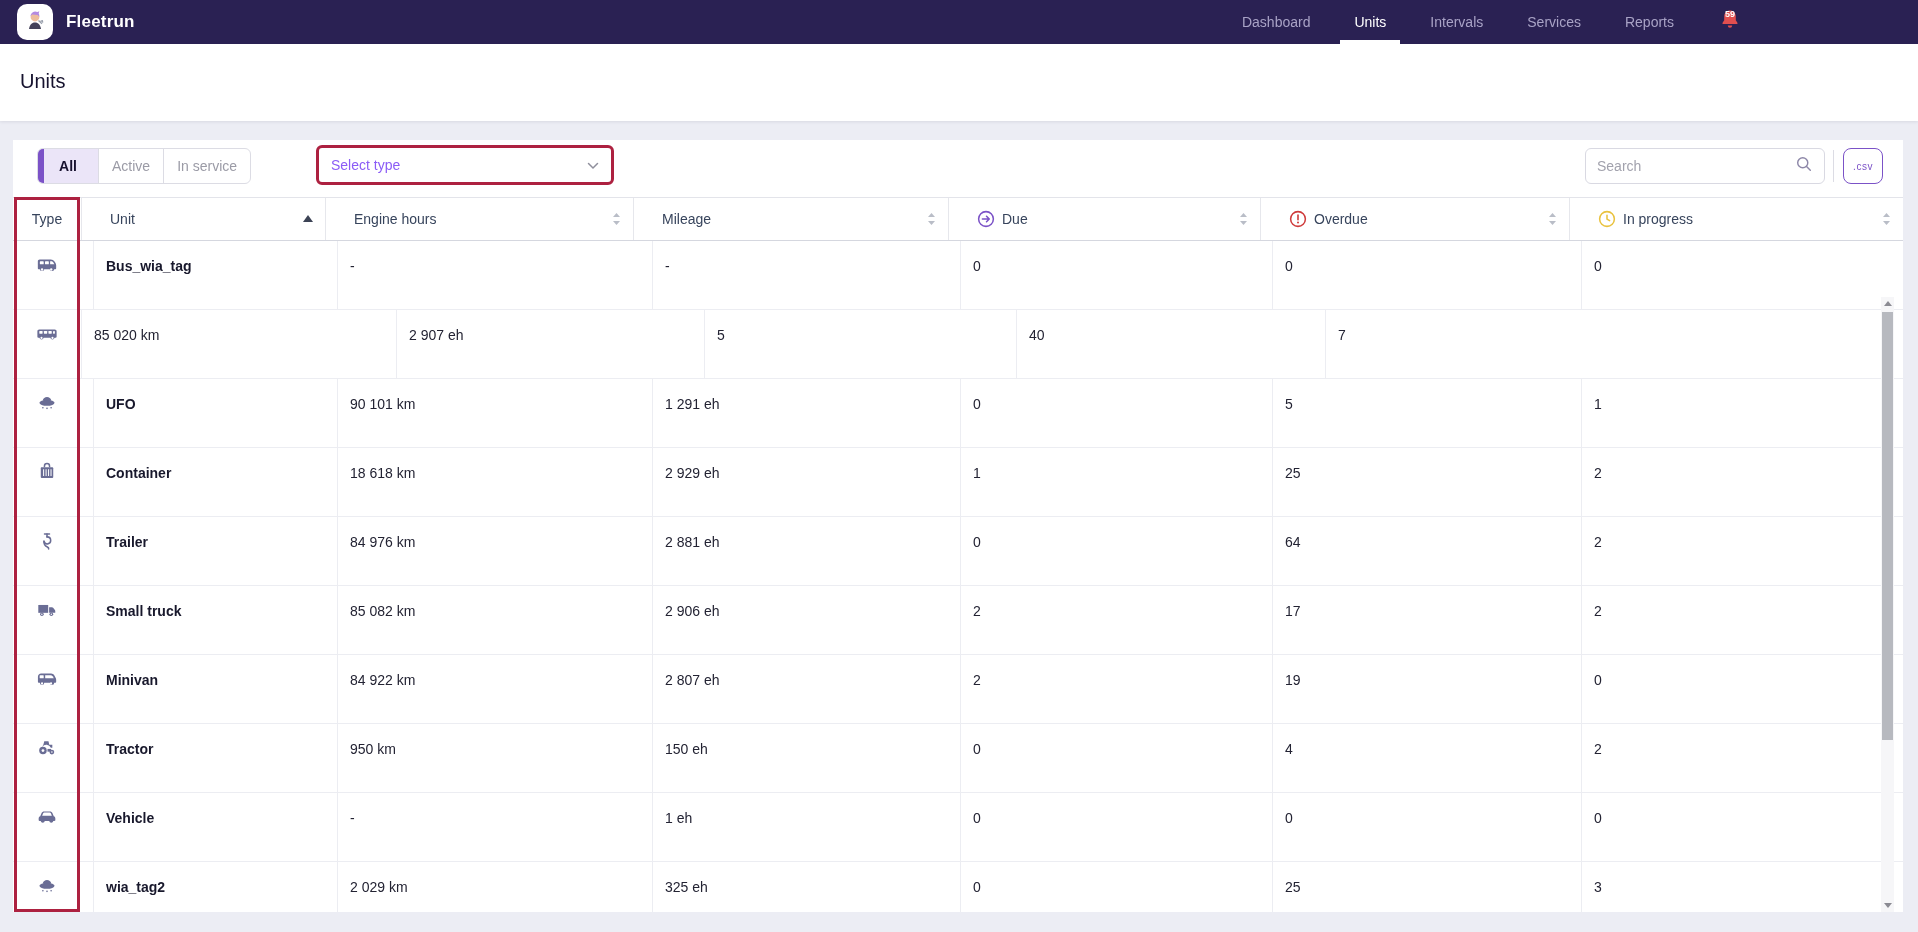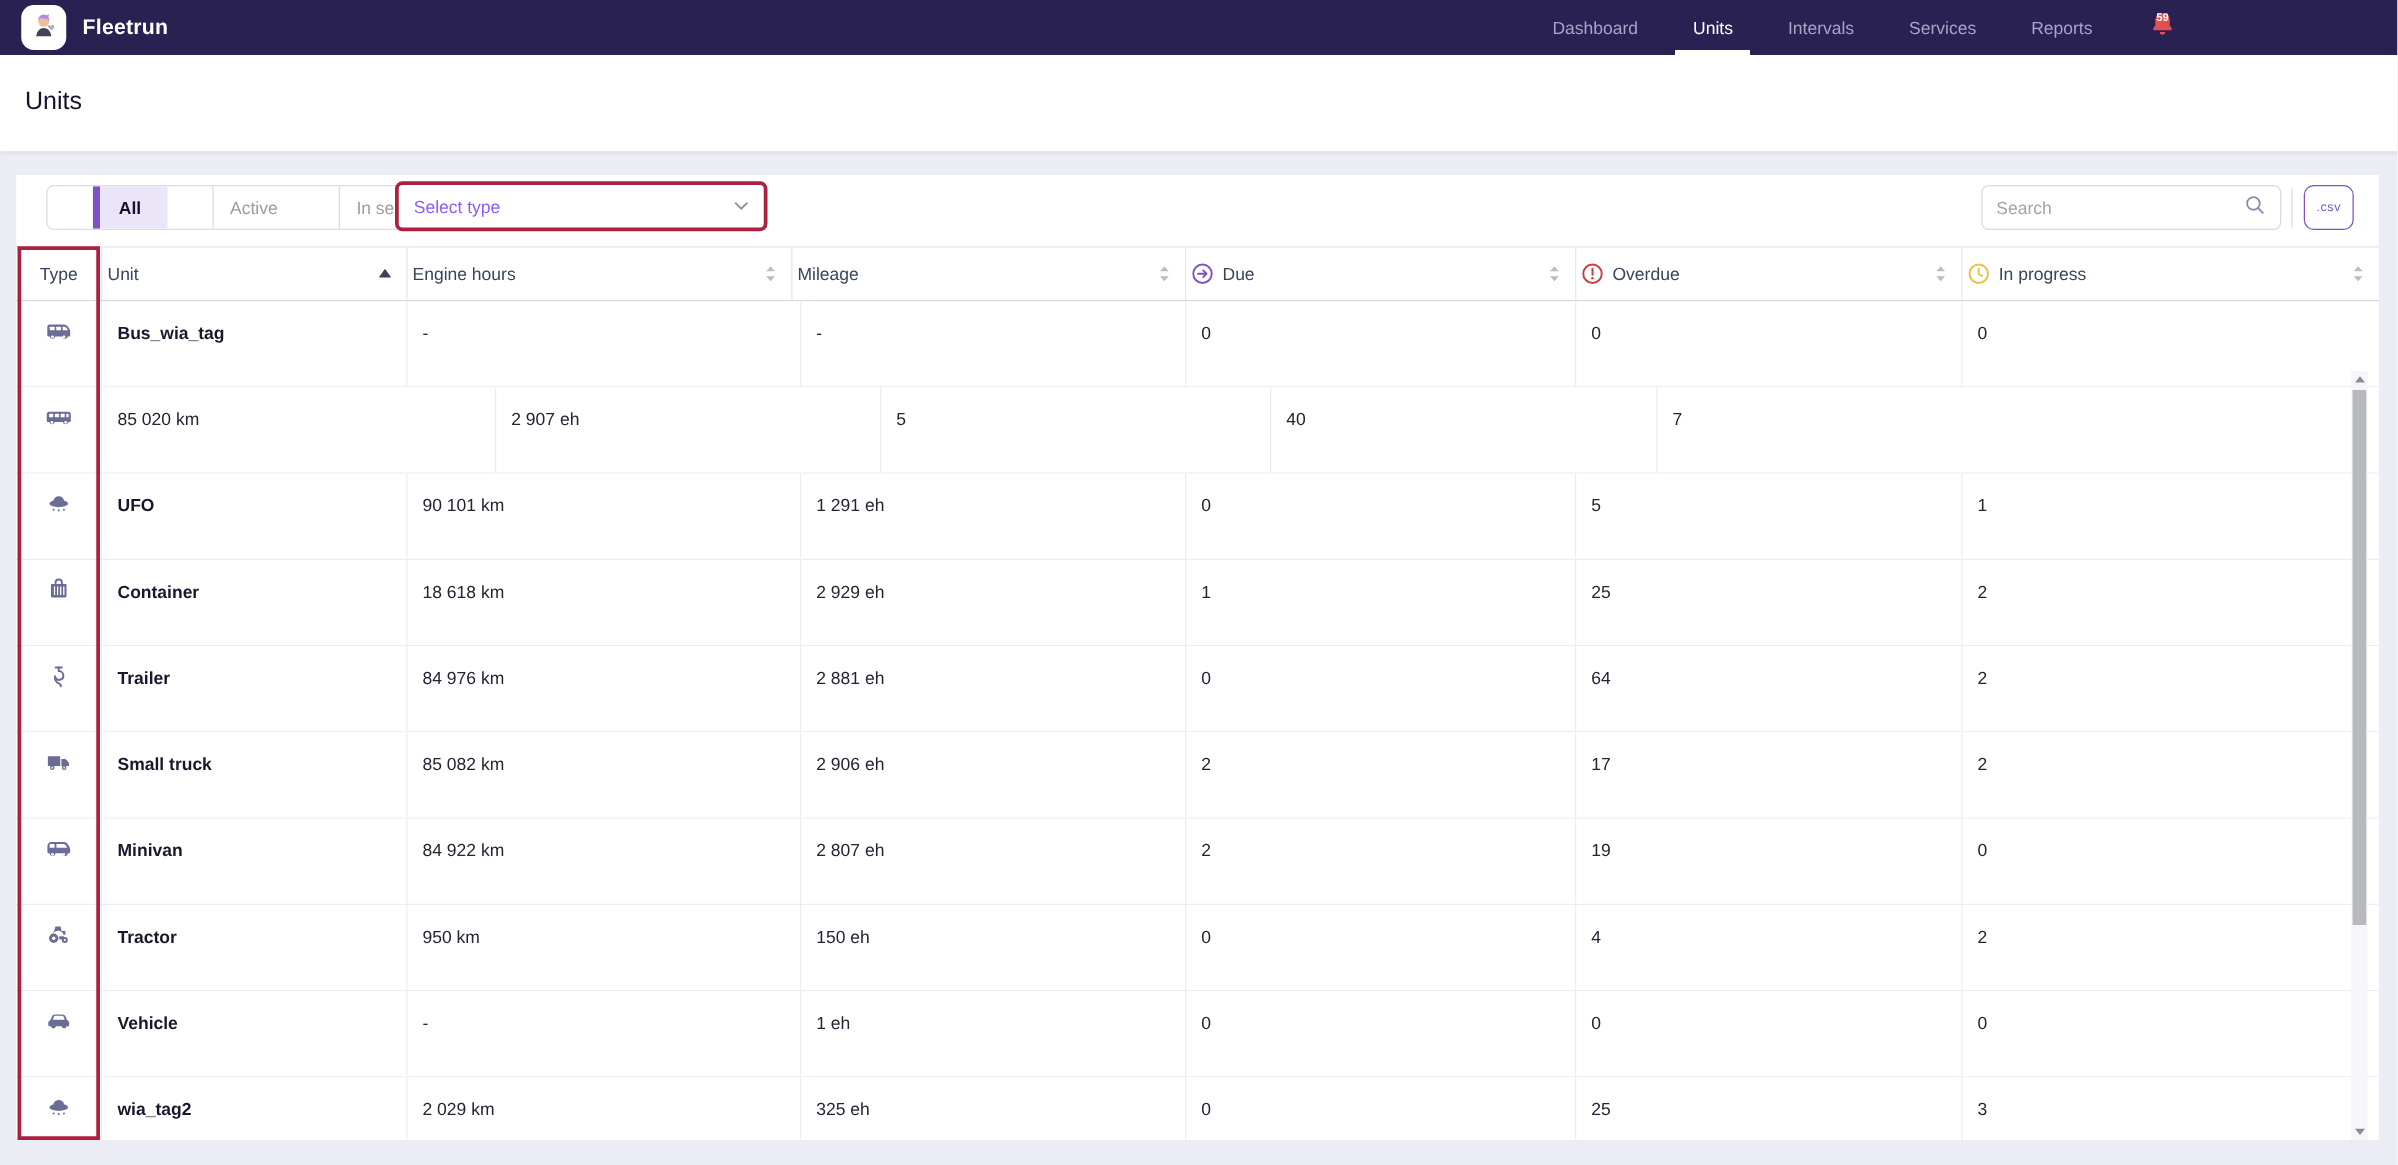--- a/index.html
+++ b/index.html
@@ -27,47 +27,47 @@
   
   .titlebar { position:absolute; top:44px; left:0; right:0; height:77px; background:#fff;
               box-shadow:0 1px 3px rgba(40,40,70,.10); z-index:2; }
   .page-title { position:absolute; left:20px; top:26px; font-size:20px; color:#16122e; }
   
   .card { position:absolute; left:13px; top:140px; width:1890px; height:772px; background:#fff; z-index:1; }
   
   .tabs { position:absolute; left:24px; top:8px; height:36px; display:flex; border:1px solid #dcdce4;
           border-radius:6px; overflow:hidden; background:#fff; }
   .tab { display:flex; align-items:center; justify-content:center; font-size:14px; color:#9b9ba6;
-         padding:0 13px; min-width:60px; border-left:1px solid #dcdce4; cursor:pointer; white-space:nowrap;margin-left:36px; }
+         padding:0 13px; min-width:60px; border-left:1px solid #dcdce4; cursor:pointer; white-space:nowrap; }
   .tab:first-child { border-left:none; }
   .tab.active { background:#ebe5f8; color:#18122f; font-weight:700; box-shadow:inset 6px 0 0 #7b52c7; }
   .type-select { position:absolute; left:303px; top:5px; width:298px; height:40px;
                  border:3px solid #ad2140; border-radius:6px; background:#fff;
                  display:flex; align-items:center; justify-content:space-between; padding:0 12px; cursor:pointer; }
   .type-select .ph { color:#8b5cf6; font-size:14px; }
   .searchbox { position:absolute; left:1572px; top:8px; width:240px; height:36px; border:1px solid #d9d9e2;
                border-radius:6px; background:#fff; display:flex; align-items:center;
                justify-content:space-between; padding:0 11px; cursor:text; }
   .searchbox .ph { color:#a2a2ad; font-size:14px; }
   .vdivider { position:absolute; left:1820px; top:10px; width:1px; height:32px; background:#dcdce4; }
   .csv-btn { position:absolute; left:1830px; top:8px; width:40px; height:36px; border:1px solid #7b52c7;
              border-radius:8px; background:#fff; color:#7b52c7; font-size:10px; font-weight:400;
              display:flex; align-items:center; justify-content:center; letter-spacing:.5px; cursor:pointer; }
   
   .table { position:absolute; left:0; right:0; top:57px; bottom:0; }
   .t-head { display:flex; height:44px; border-top:1px solid #e3e4ea; border-bottom:1px solid #d5d7df; }
-  .th { display:flex; align-items:center; padding:0 4px; position:relative; font-size:14px; color:#37445c; cursor:pointer; }
+  .th { display:flex; align-items:center; padding:0 28px; position:relative; font-size:14px; color:#37445c; cursor:pointer; }
   .th .hicon { display:flex; align-items:center; margin-right:7px; }
   .th .sort { position:absolute; right:12px; display:flex; align-items:center; }
   .t-body { position:absolute; top:44px; left:0; right:0; bottom:0; overflow:hidden; }
   .t-row { display:flex; height:69px; border-bottom:1px solid #ecedf2; background:#fff; cursor:pointer; }
   .td { padding:17px 12px 0 12px; font-size:14px; color:#232333; border-left:1px solid #ecedf2; white-space:nowrap; }
   .td.col-type { border-left:none; display:flex; justify-content:center; padding:13px 0 0 0; }
   .th.col-type { justify-content:center; padding:0; }
-  .td.col-unit { font-weight:700; color:#18182c; }
+  .td.col-unit { font-weight:700; color:#18182c;margin-left:12px; }
   .col-type { width:68px; }
   .col-unit { width:244px; }
   .col-mileage { width:315px; }
   .col-engine_hours { width:308px; }
   .col-due { width:312px; }
   .col-overdue { width:309px; }
   .col-in_progress { flex:1; }
   .th.col-type { border-left:none; }
   .th:not(.col-type) { border-left:1px solid #e6e7ec; }
   

